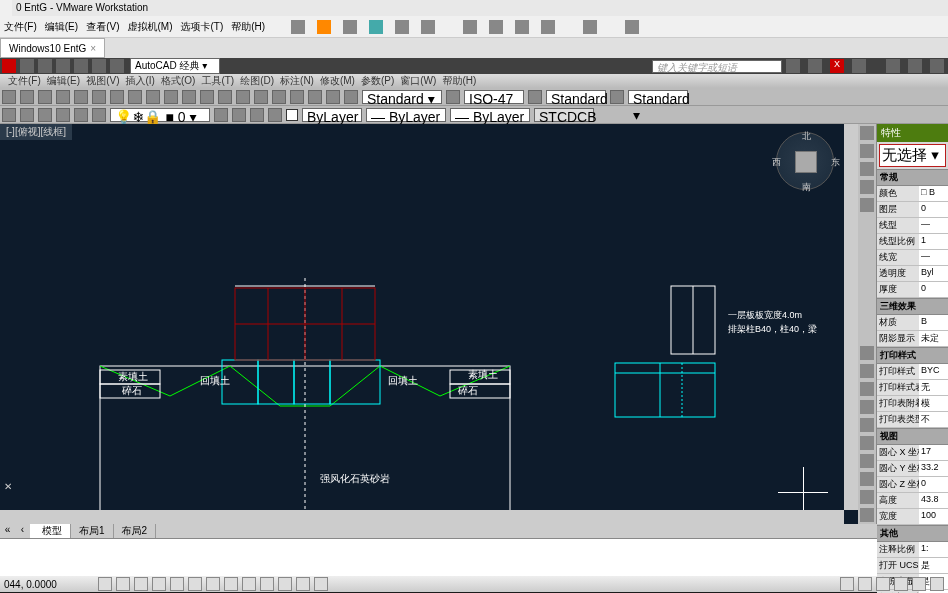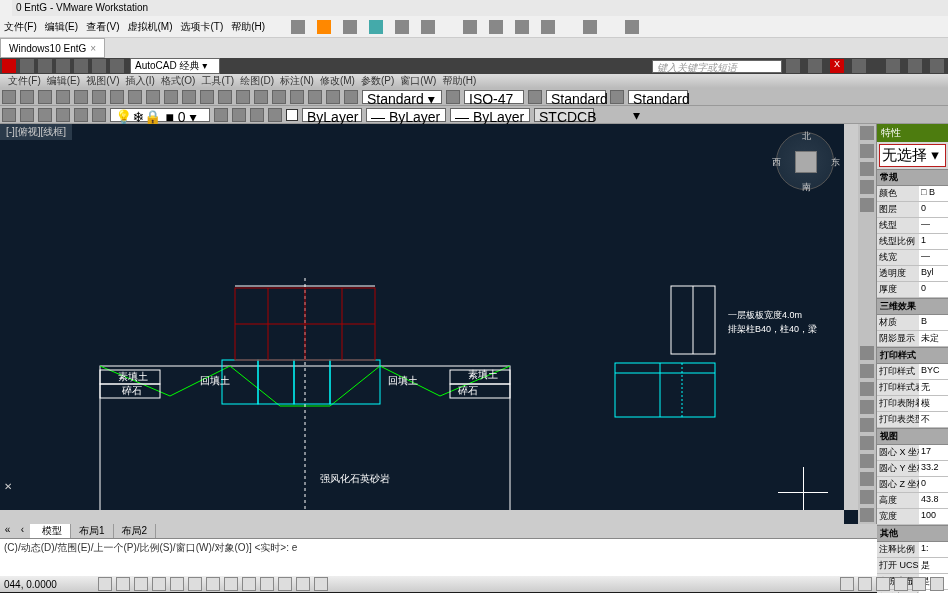--- a/index.html
+++ b/index.html
@@ -419,21 +419,20 @@
   <div style="width:30px;display:flex">
     <span style="flex:1;text-align:center">«</span>
     <span style="flex:1;text-align:center">‹</span>
   </div>
   <div class="mt active"><span>模型</span></div>
   <div class="mt"><span>布局1</span></div>
   <div class="mt"><span>布局2</span></div>
 </div>
 
 <div class="cmd-area">
-  <div class="cmd-line">(C)/动态(D)/范围(E)/上一个(P)/比例(S)/窗口(W)/对象(O)] &lt;实时&gt;: e</div>
 </div>
 
 <div class="status-bar">
   <span style="width:90px">044, 0.0000</span>
   <span class="sb-btn"></span>
   <span class="sb-btn"></span>
   <span class="sb-btn"></span>
   <span class="sb-btn"></span>
   <span class="sb-btn"></span>
   <span class="sb-btn"></span>

